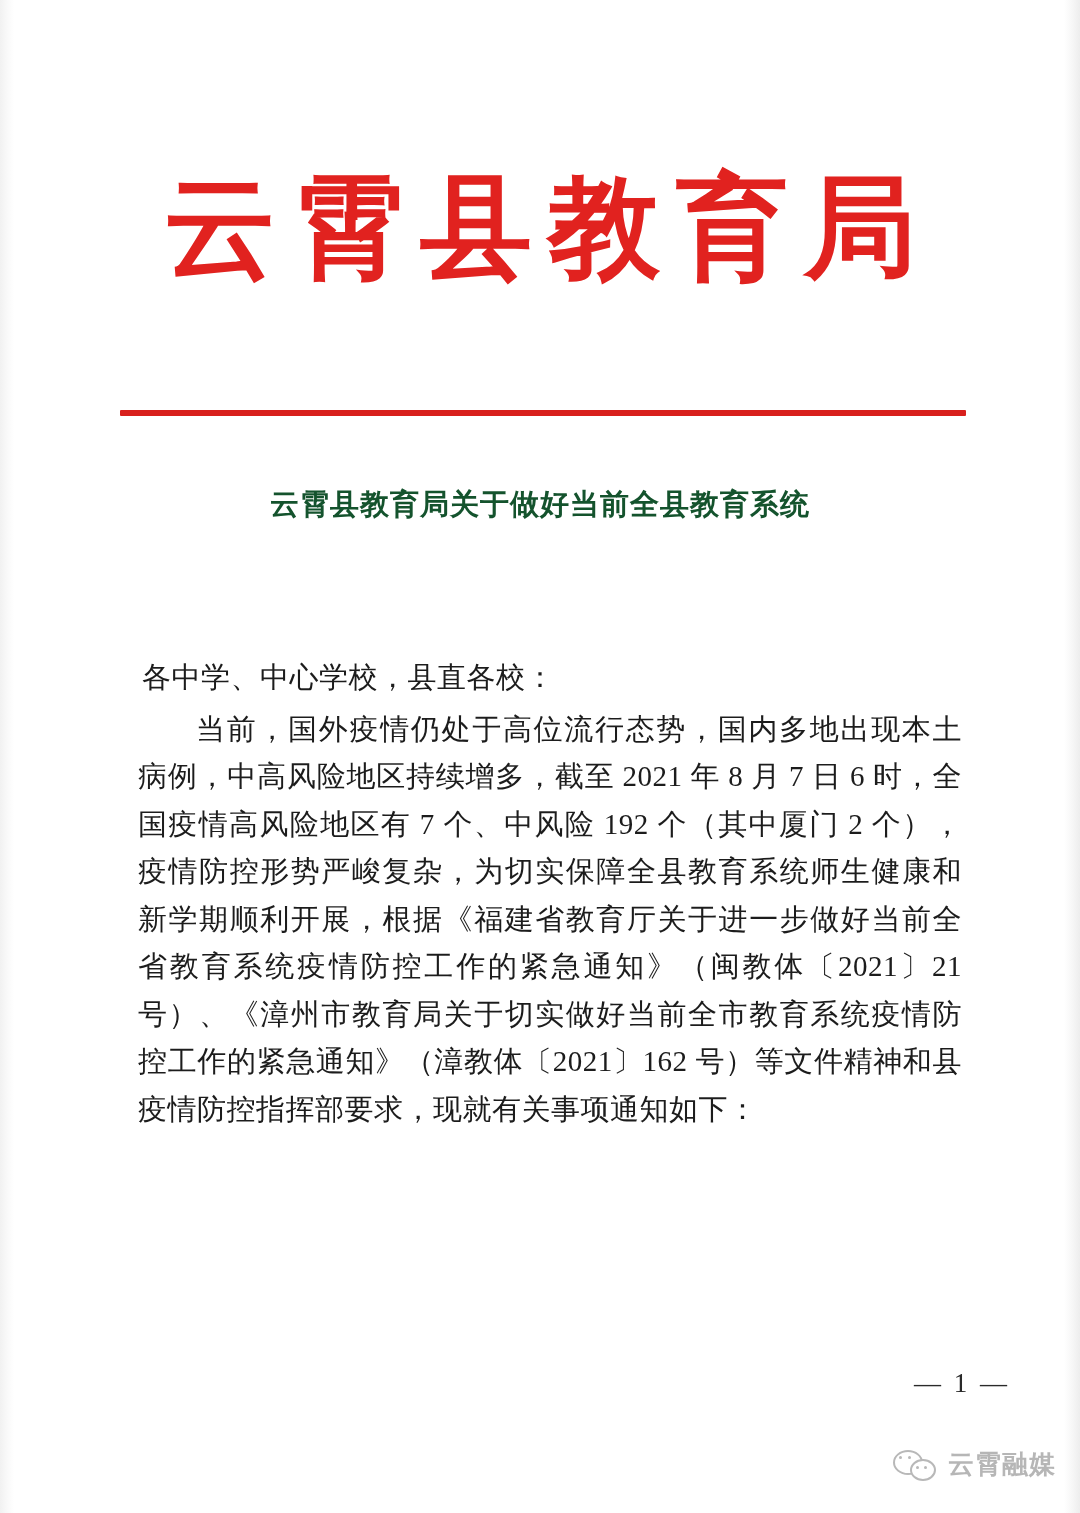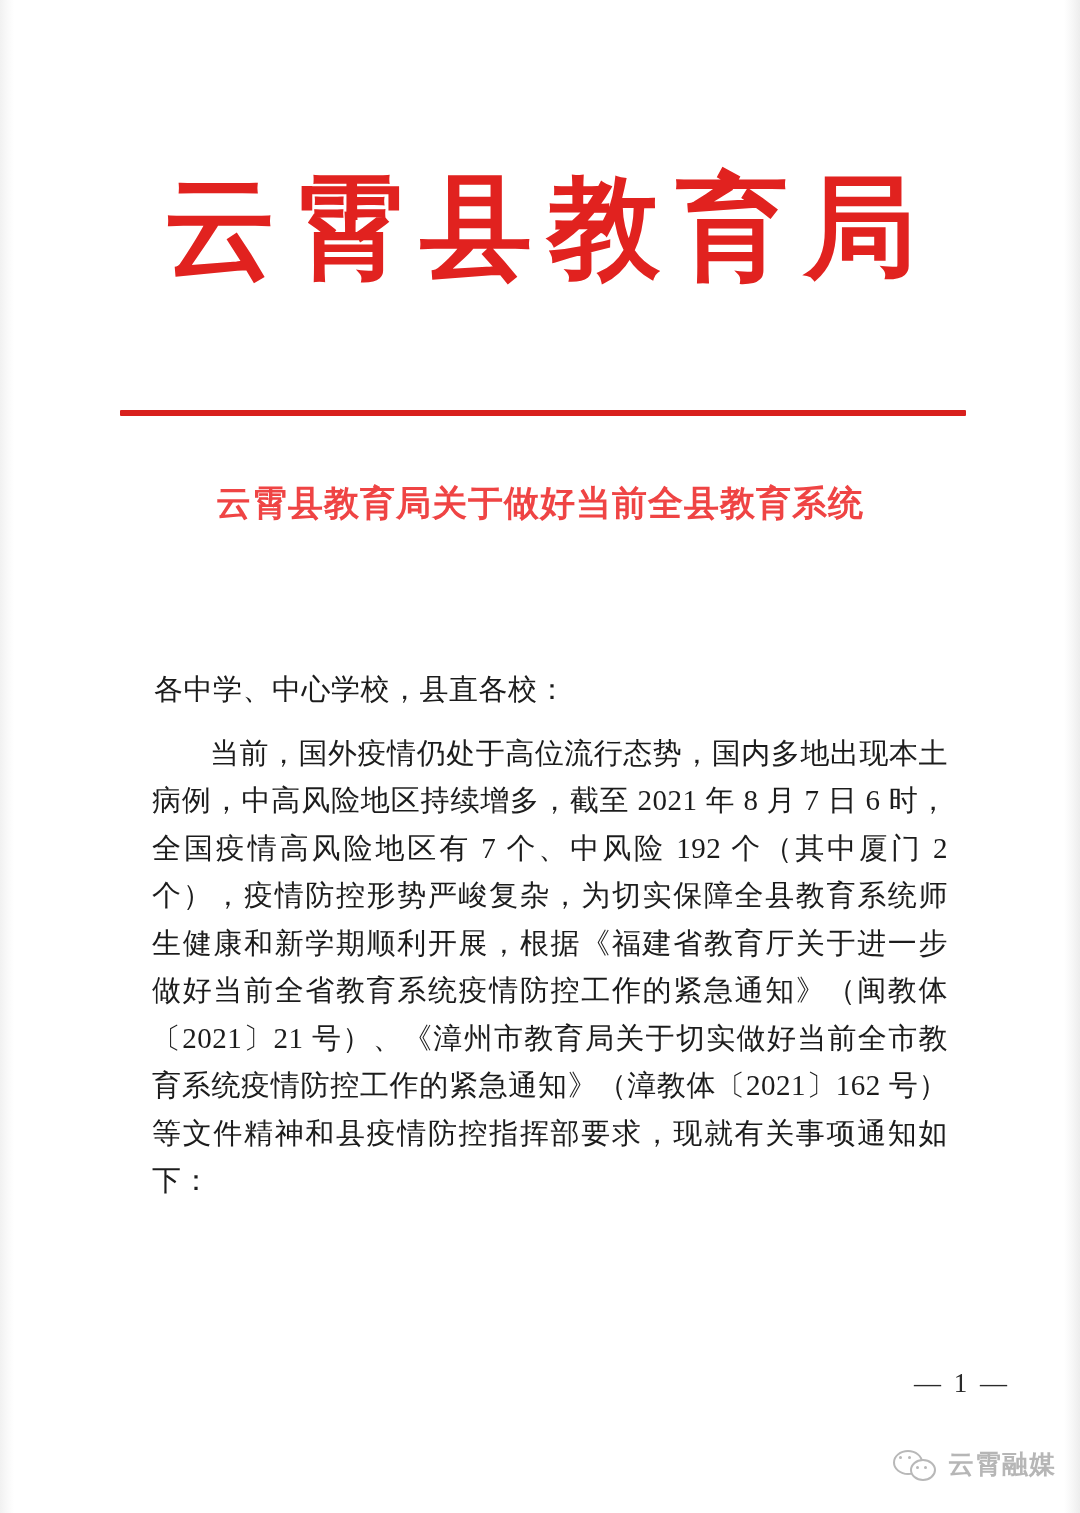--- a/index.html
+++ b/index.html
@@ -67,46 +67,46 @@
 
   
   .doc-title {
     position: absolute;
     top: 476px;
     left: 140px;
     width: 800px;
     text-align: center;
     font-family: "Liberation Serif", "DejaVu Serif", serif;
     font-weight: 700;
-    font-size: 35px;
+    font-size: 29px;
     line-height: 56px;
-    color: #ef4444;
+    color: #14532d;
     letter-spacing: 1px;
   }
   .doc-title .tline { display: block; }
 
   
   .body-block {
     position: absolute;
     top: 650px;
     left: 138px;
     width: 824px;
     font-family: "Liberation Serif", "DejaVu Serif", serif;
     font-size: 29px;
     line-height: 47.5px;
     color: #1c1c1c;
     text-align: justify;
     text-justify: inter-ideograph;
     letter-spacing: 0.5px;
   }
 
-  .salutation { margin: 16px; }
+  .salutation { margin: 4px; }
 
   .para {
-    margin: 14px;
+    margin: 0;
     text-indent: 2em;
   }
 
   .section-lead {
     font-family: "Liberation Sans", "DejaVu Sans", sans-serif;
     font-weight: 700;
     letter-spacing: 0;
   }
 
   

